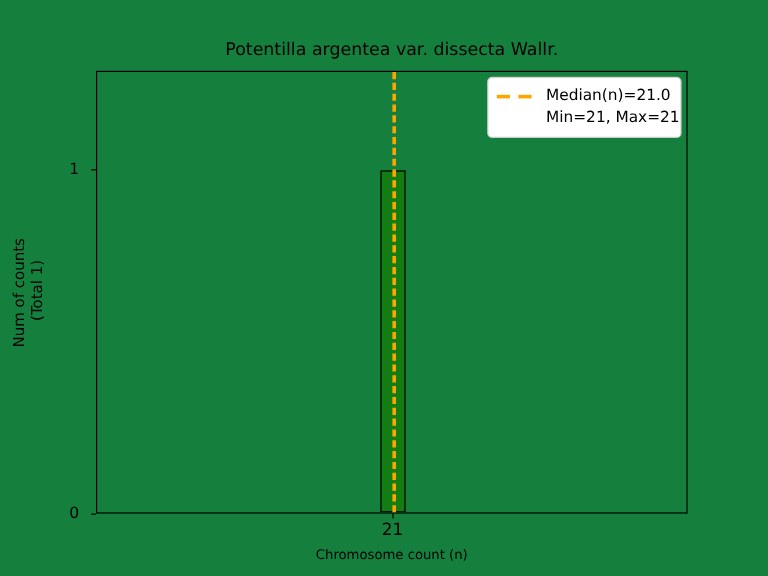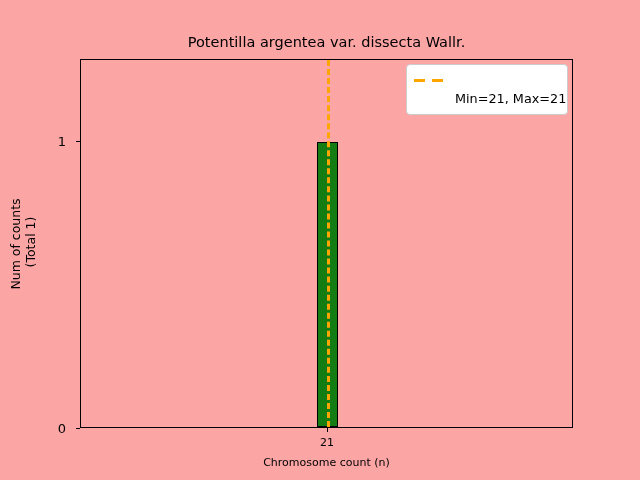--- a/index.html
+++ b/index.html
@@ -14,21 +14,21 @@
     overflow: hidden;
     font-family: "DejaVu Sans", sans-serif;
     color: #000000;
   }
 
   #figure {
     position: absolute;
     left: 0; top: 0;
     width: 640px;
     height: 480px;
-    background: #fca5a5;
+    background: #15803d;
   }
 
   
   #chart-title {
     position: absolute;
     left: 80px;
     top: 33px;
     width: 493px;
     text-align: center;
     font-size: 14.5px;
@@ -112,21 +112,21 @@
 
   
   .xtick-mark {
     position: absolute;
     height: 4px;
     width: 0;
     border-left: 1.1px solid #000000;
   }
   .xtick-label {
     position: absolute;
-    font-size: 11px;
+    font-size: 14px;
     line-height: 13px;
     text-align: center;
     color: #000000;
     transform: translateX(-50%);
   }
   #xlabel {
     position: absolute;
     left: 80px;
     top: 455px;
     width: 493px;
@@ -217,19 +217,20 @@
   <div class="xtick-label" style="left: 327px; top: 436px;">21</div>
 
   <div id="xlabel">Chromosome count (n)</div>
 
   <div id="legend">
     <div class="legend-row">
       <span class="legend-swatch">
         <span class="dash-a"></span>
           <span class="dash-b"></span>
       </span>
+      <span class="legend-text">Median(n)=21.0</span>
     </div>
     <div class="legend-row-2">
       <span class="legend-text">Min=21, Max=21</span>
     </div>
   </div>
 
 </div>
 
 </body></html>

